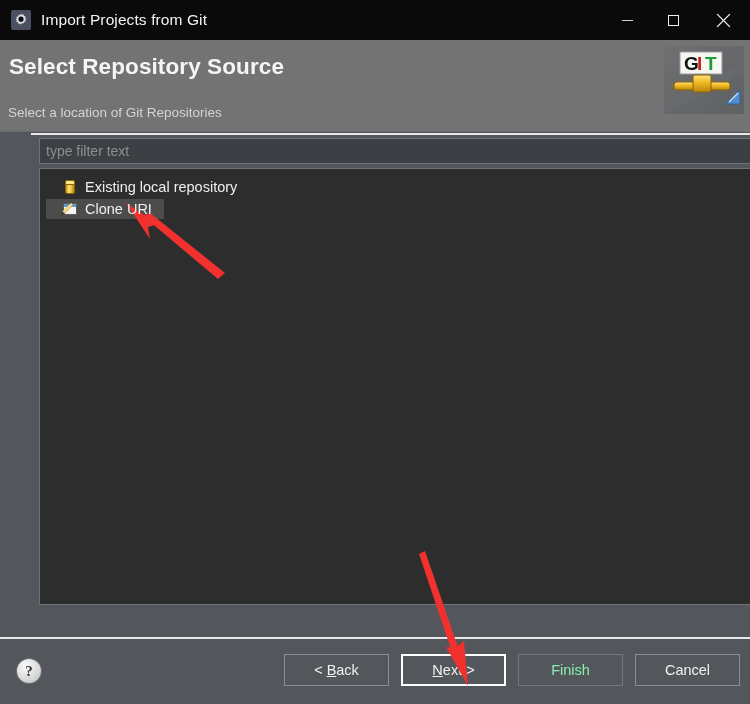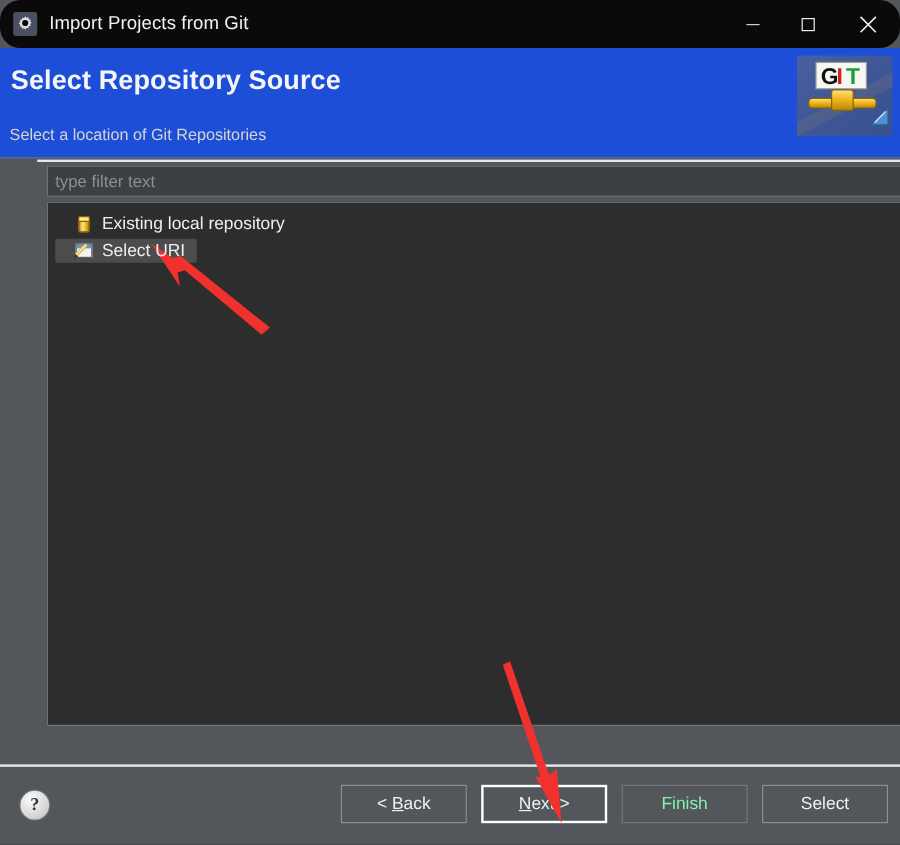--- a/index.html
+++ b/index.html
@@ -14,21 +14,21 @@
     position: relative;
     width: 750px; height: 704px;
     background: #53575b;
   }
 
   
   .titlebar {
     position: absolute; left: 0; top: 0;
     width: 750px; height: 40px;
     background: #0a0a0a;
-    display: flex; align-items: center; border-radius: 17px;
+    display: flex; align-items: center;
   }
   .titlebar-icon {
     width: 20px; height: 20px;
     margin-left: 11px; margin-right: 10px;
     position: relative;
     background: #4a4f62;
     border-radius: 2px;
     flex: 0 0 auto;
   }
   .titlebar-icon .gear {
@@ -52,21 +52,21 @@
     color: #e9e9e9;
   }
   .winbtn:last-child { width: 54px; }
   .dash { width: 11px; height: 1px; background: #cfcfcf; }
   .sq   { width: 11px; height: 11px; border: 1.6px solid #efefef; }
 
   
   .header {
     position: absolute; left: 0; top: 40px;
     width: 750px; height: 92px;
-    background: #1d4ed8;
+    background: #737373;
     border-bottom: 1px solid #6a6e72;
   }
   .header h1 {
     position: absolute; left: 9px; top: 14px;
     font-size: 22.5px; font-weight: bold;
     color: #f5f5f5;
     letter-spacing: .1px;
   }
   .header .sub {
     position: absolute; left: 8px; top: 65px;
@@ -311,40 +311,40 @@
         </span>
         <span class="lbl">Existing local repository</span>
       </div>
 
       <div class="treerow selected">
         <span class="sel" style="width:118px;"></span>
         <span class="ico">
           <span class="page"></span>
           <span class="pencil"></span>
         </span>
-        <span class="lbl">Select URI</span>
+        <span class="lbl">Clone URI</span>
       </div>
 
     </div>
   </div>
 
   <div class="footer">
     <div class="helpicon">?</div>
     <div class="btnrow">
       <div class="btn">
         <span>&lt;&nbsp;<u>B</u>ack</span>
       </div>
       <div class="btn focused">
         <span><u>N</u>ext&nbsp;&gt;</span>
       </div>
       <div class="btn disabled">
         <span>Finish</span>
       </div>
       <div class="btn">
-        <span>Select</span>
+        <span>Cancel</span>
       </div>
     </div>
   </div>
 
   <svg class="arrows" viewBox="0 0 750 704">
 
     <g>
       <path d="M218 279 L143 216 L150 213 L225 273 Z" fill="#f0312e"></path>
       <path d="M126 203 L158 224 L148 227 L150 239 Z" fill="#f0312e"></path>
     </g>

